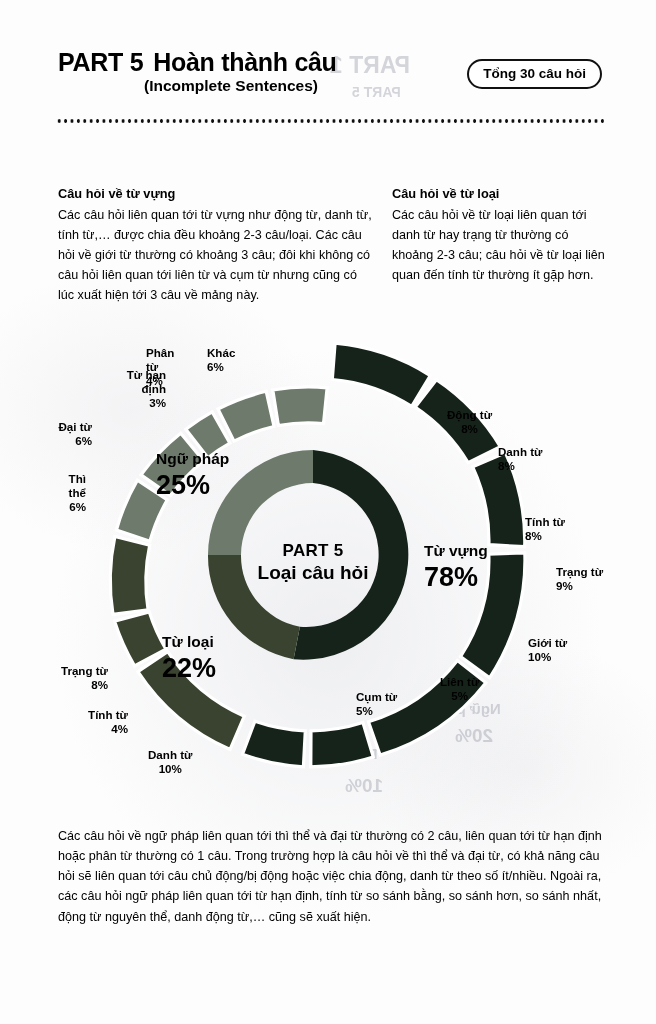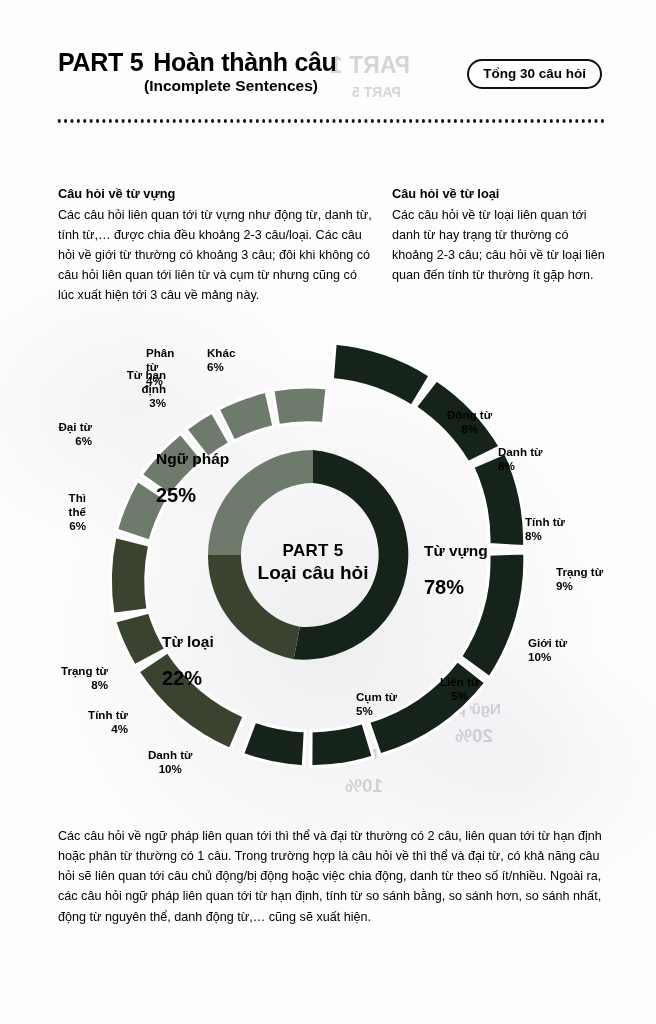--- a/index.html
+++ b/index.html
@@ -135,21 +135,21 @@
   }
   .center-label .l1 { font-size: 17px; font-weight: bold; letter-spacing: 0.3px; }
   .center-label .l2 { font-size: 19px; font-weight: bold; }
 
   .grp {
     position: absolute;
     font-weight: bold;
     line-height: 1.12;
   }
   .grp .name { font-size: 15.5px; display: block; }
-  .grp .pct  { font-size: 20px; display: block; margin-top: 17px; }
+  .grp .pct  { font-size: 27px; display: block; margin-top: 3px; }
 
   .lbl {
     position: absolute;
     font-weight: bold;
     font-size: 11.6px;
     line-height: 1.22;
     white-space: nowrap;
   }
   .lbl .v { display: block; }
   .lbl.r { text-align: right; }
@@ -337,21 +337,21 @@
     </div>
     <div class="lbl r" style="left:40px; top:408px; width:88px;">
       <span class="v">Tính từ</span>
       <span class="v">4%</span>
     </div>
     <div class="lbl r" style="left:20px; top:364px; width:88px;">
       <span class="v">Trạng từ</span>
       <span class="v">8%</span>
     </div>
 
-    <div class="lbl r" style="left:22px; top:172px; width:64px;margin-top:19px;">
+    <div class="lbl r" style="left:22px; top:172px; width:64px;">
       <span class="v">Thì</span>
       <span class="v">thể</span>
       <span class="v">6%</span>
     </div>
     <div class="lbl r" style="left:18px; top:120px; width:74px;">
       <span class="v">Đại từ</span>
       <span class="v">6%</span>
     </div>
     <div class="lbl r" style="left:76px; top:68px; width:90px;">
       <span class="v">Từ hạn</span>

